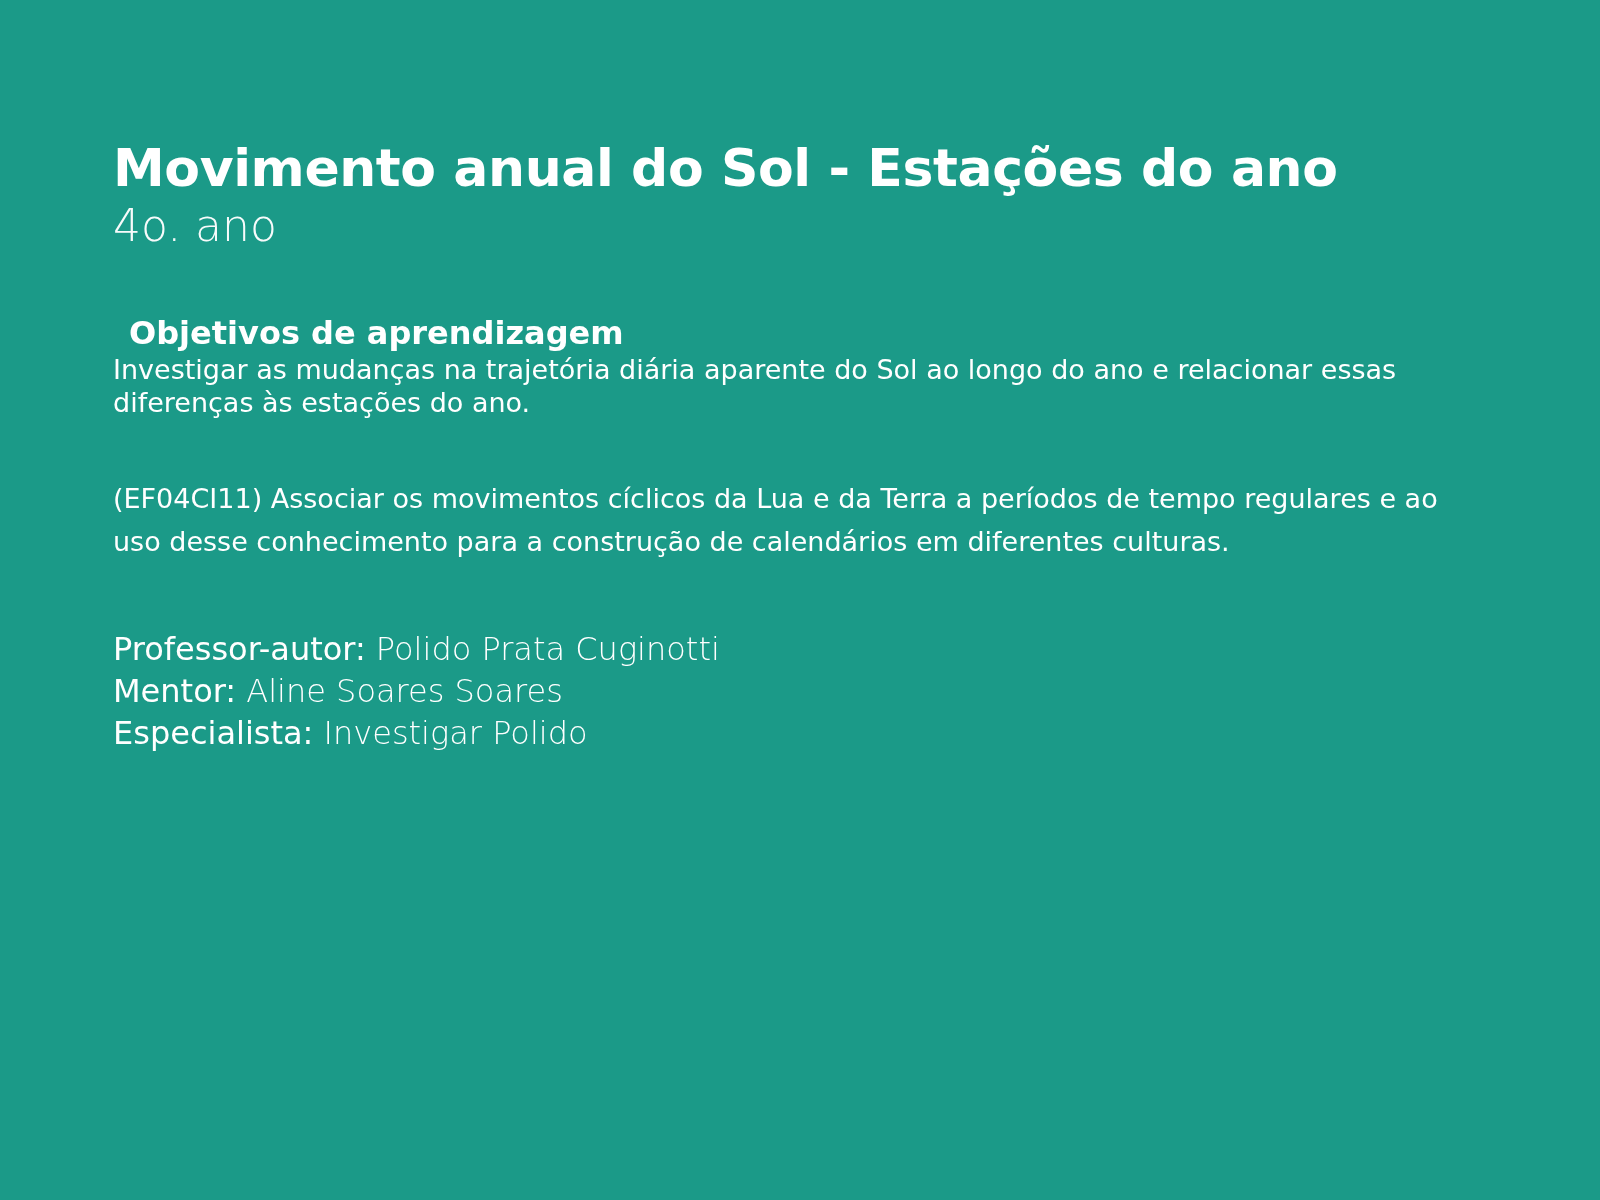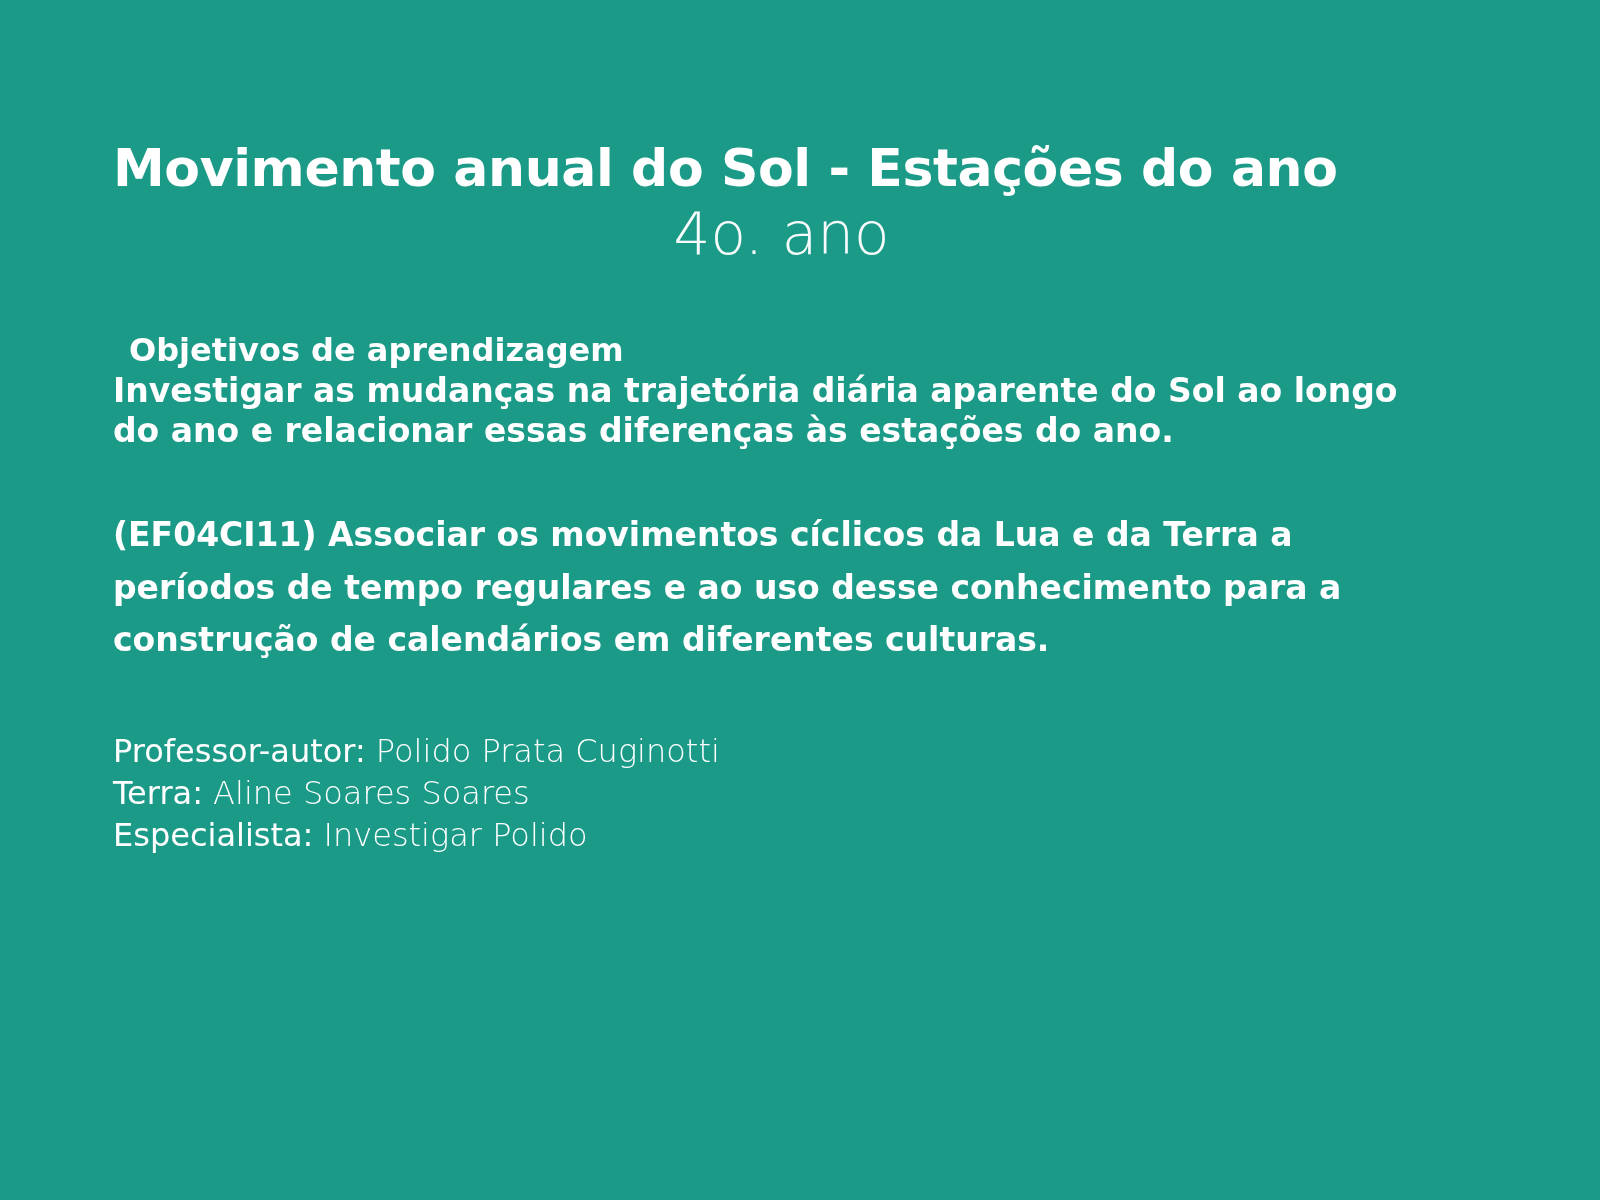--- a/index.html
+++ b/index.html
@@ -33,47 +33,46 @@
   .title {
     font-size: 52px;
     font-weight: bold;
     line-height: 1.08;
     letter-spacing: -0.4px;
     margin: 0;
     white-space: nowrap;
   }
 
   .subtitle {
-    font-size: 58px;
+    font-size: 44px;
     font-weight: 300;
     line-height: 1.18;
     margin: 4px 0 0 0;
     opacity: 0.97;
-    text-align: center;
   }
 
   
   .section {
     margin-top: 62px;
   }
 
   .section.bncc {
     margin-top: 58px;
   }
 
   .section-heading {
     font-size: 32px;
     font-weight: bold;
     line-height: 1.2;
     margin: 0 0 2px 16px;
   }
 
   .section-body {
-    font-size: 33px;
-    font-weight: 700;
+    font-size: 27px;
+    font-weight: 400;
     line-height: 1.22;
     margin: 0;
     max-width: 1330px;
   }
 
   .section.bncc .section-body {
     line-height: 1.58;
     max-width: 1330px;
   }
 
@@ -117,21 +116,21 @@
   </div>
 
   <div class="credits">
 
     <div class="credit-line">
       <span class="credit-role">Professor-autor:</span>
       <span class="credit-name">Polido Prata Cuginotti</span>
     </div>
 
     <div class="credit-line">
-      <span class="credit-role">Terra:</span>
+      <span class="credit-role">Mentor:</span>
       <span class="credit-name">Aline Soares Soares</span>
     </div>
 
     <div class="credit-line">
       <span class="credit-role">Especialista:</span>
       <span class="credit-name">Investigar Polido</span>
     </div>
 
   </div>
 

